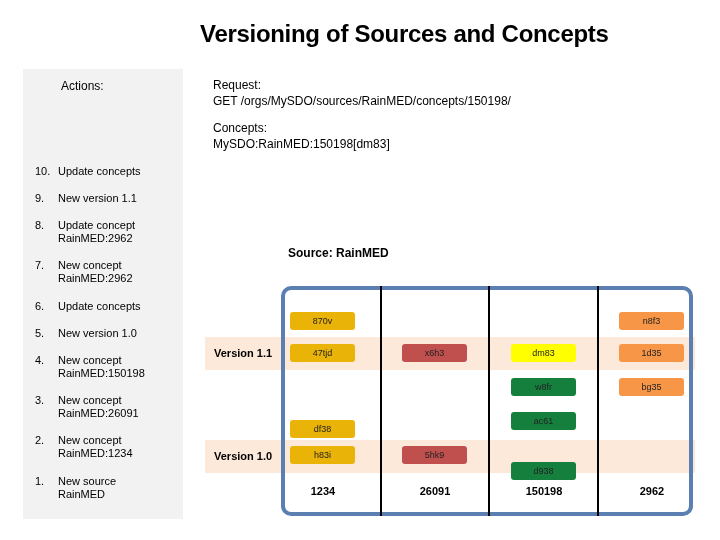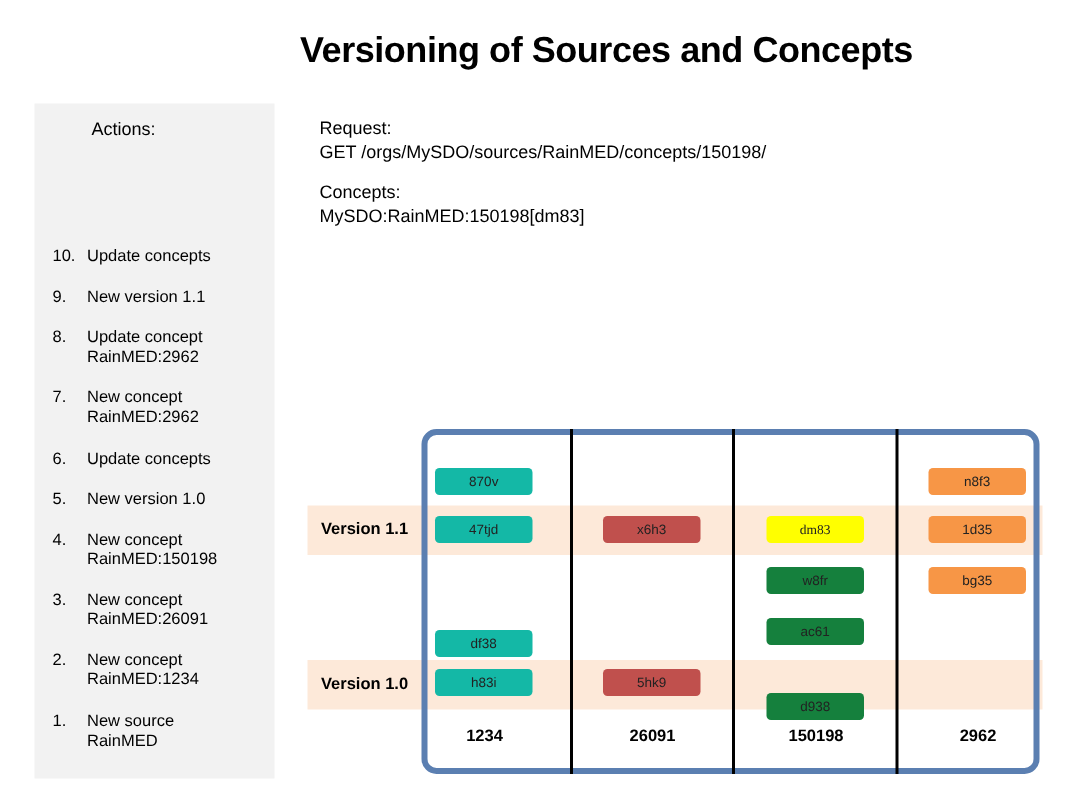--- a/index.html
+++ b/index.html
@@ -13,23 +13,23 @@
   .action-item .num { position: absolute; left: 0; width: 22px; }
   .action-item .txt { position: absolute; left: 23px; white-space: nowrap; }
   .info { left: 213px; font-size: 12px; line-height: 16px; white-space: nowrap; }
   .notes { left: 213px; top: 172px; width: 480px; font-size: 12px; line-height: 16px; }
   .org { left: 288px; top: 245px; font-size: 12px; font-weight: bold; line-height: 16px; }
   .band { left: 205px; width: 490px; height: 33px; background: #fde9d9; }
   .version-label { left: 214px; font-size: 11px; font-weight: bold; }
   .frame { left: 281px; top: 286px; width: 412px; height: 230px; border: 4px solid #5b7fb1; border-radius: 10px; box-sizing: border-box; }
   .divider { top: 286px; width: 2px; height: 230px; background: #000; }
   .box { position: absolute; width: 65px; height: 18px; border-radius: 3px; font-size: 9px; text-align: center; line-height: 18px; color: #222; }
-  .blue { background: #14b8a6; }
+  .blue { background: #eab308; }
   .red { background: #c0504d; }
-  .yellow { background: #ffff00; font-family: Liberation Serif, serif; }
+  .yellow { background: #ffff00; }
   .green { background: #15803d; }
   .orange { background: #f79646; }
   .concept-id { font-size: 11px; font-weight: bold; text-align: center; width: 70px; }
 </style>
 </head>
 <body>
 
 <div class="abs title">Versioning of Sources and Concepts</div>
 
 <div class="abs actions-panel"></div>
@@ -84,20 +84,21 @@
 
 <div class="abs info" style="top:77px">Request:</div>
 <div class="abs info" style="top:93px">GET /orgs/MySDO/sources/RainMED/concepts/150198/</div>
 <div class="abs info" style="top:120px">Concepts:</div>
 <div class="abs info" style="top:136px">MySDO:RainMED:150198[dm83]</div>
 
 <div class="abs notes">
 </div>
 
 <div class="abs org">
+  <div>Source: RainMED</div>
 </div>
 
 <div class="abs band" style="top:337px"></div>
 <div class="abs band" style="top:440px"></div>
 <div class="abs version-label" style="top:347px">Version 1.1</div>
 <div class="abs version-label" style="top:450px">Version 1.0</div>
 
 <div class="abs frame"></div>
 <div class="abs divider" style="left:380px"></div>
 <div class="abs divider" style="left:488px"></div>

